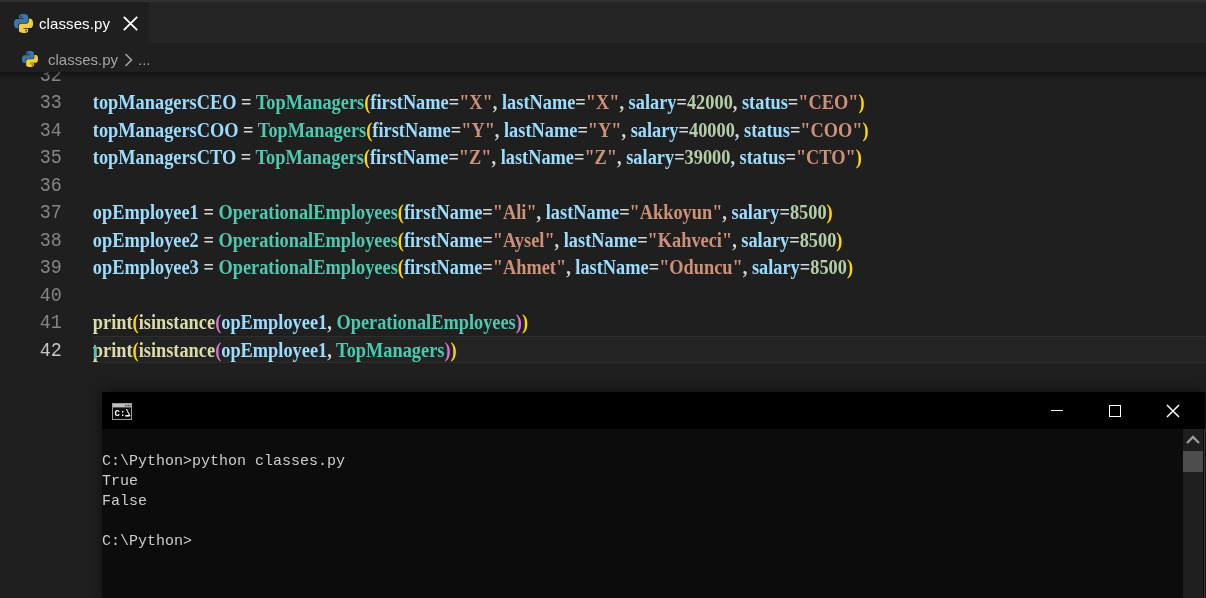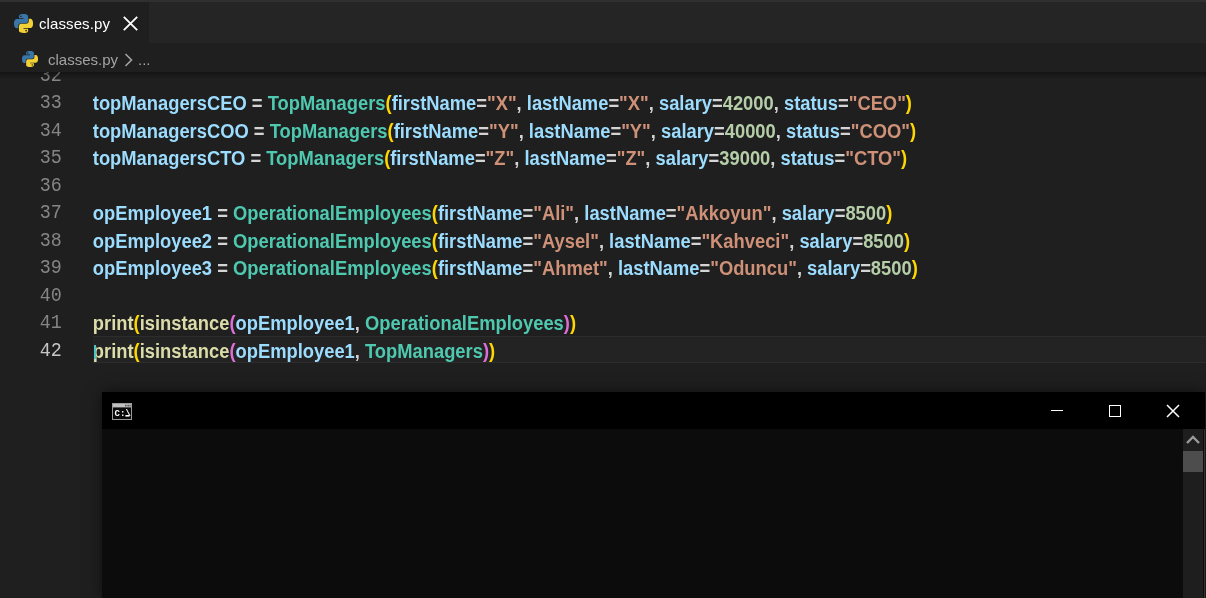--- a/index.html
+++ b/index.html
@@ -15,21 +15,21 @@
 .breadcrumb .bicon { position:absolute; left:22px; top:8px; }
 .breadcrumb .bname { position:absolute; left:48px; top:7.5px; font-size:15px; color:#a3a3a3; }
 .breadcrumb .bchev { position:absolute; left:123.5px; top:10px; }
 .breadcrumb .bdots { position:absolute; left:138px; top:7.5px; font-size:15px; color:#a3a3a3; }
 .editor { position:absolute; top:72px; left:0; width:1206px; height:526px; overflow:hidden; background:#1f1f1f; }
 .scrollshadow { position:absolute; top:0; left:0; width:1206px; height:7px; background:linear-gradient(rgba(0,0,0,0.38),rgba(0,0,0,0)); z-index:5; }
 .curline { position:absolute; left:93px; top:263.5px; width:1113px; height:27px; border-top:1.6px solid #2d2d2d; border-bottom:1.6px solid #2d2d2d; background:rgba(255,255,255,0.018); }
 .gutter { position:absolute; top:-10.25px; left:0; width:61.7px; font-family:"Liberation Mono",monospace; font-size:18.35px; line-height:27.5px; color:#858585; text-align:right; }
 .gutter > div { height:27.5px; transform:scaleY(1.12); }
 .gutter .cur { color:#c6c6c6; }
-.code { position:absolute; top:-10.25px; left:92.8px; font-family:Liberation Sans, sans-serif; font-weight:bold; font-size:18.35px; line-height:27.5px; color:#d4d4d4; }
+.code { position:absolute; top:-10.25px; left:92.8px; font-family:Liberation Serif, serif; font-weight:bold; font-size:18.35px; line-height:27.5px; color:#d4d4d4; }
 .code > div { white-space:pre; height:27.5px; transform:scaleY(1.12); }
 .caret { position:absolute; left:93.5px; top:272.5px; width:2.5px; height:14.5px; background:#52c3c3; z-index:3; }
 .v { color:#9cdcfe; } .c { color:#4ec9b0; } .g { color:#ffd700; } .m { color:#da70d6; }
 .s { color:#ce9178; } .n { color:#b5cea8; } .f { color:#dcdcaa; }
 .cmd { position:absolute; left:102px; top:392px; width:1102.5px; height:206px; background:#0c0c0c; box-shadow:0 0 14px rgba(0,0,0,0.55); }
 .cmdtitle { position:absolute; top:0; left:0; width:100%; height:37px; background:#000000; }
 .cmdicon { position:absolute; left:10px; top:11px; }
 .cmdname { position:absolute; left:35px; top:10.5px; font-size:14.8px; color:#ffffff; }
 .btn-min { position:absolute; left:949px; top:17.5px; width:12px; height:1.6px; background:#ffffff; }
 .btn-max { position:absolute; left:1006.5px; top:13px; width:12.5px; height:11.5px; border:1.6px solid #ffffff; }
@@ -118,20 +118,25 @@
       <rect x="17.4" y="1.8" width="1.2" height="1.6" fill="#555"></rect>
       <text x="2.6" y="12.6" font-family="Liberation Mono, monospace" font-size="9" font-weight="bold" fill="#ffffff">C:\</text>
       <rect x="13.4" y="12" width="4" height="1.6" fill="#ffffff"></rect>
     </svg>
     <div class="btn-min"></div>
     <div class="btn-max"></div>
     <svg class="btn-x" width="14" height="14" viewBox="0 0 14 14">
         <path d="M1 1 L13 13 M13 1 L1 13" stroke="#ffffff" stroke-width="1.5"></path>
       </svg>
   </div>
+  <div class="cmdtext">C:\Python&gt;python classes.py
+True
+False
+
+C:\Python&gt;</div>
   <div class="cmdscroll">
     <svg class="arrow" width="14" height="9" viewBox="0 0 14 9">
         <path d="M1 8 L7 2 L13 8" stroke="#9a9a9a" stroke-width="2.4" fill="none"></path>
       </svg>
     <div class="thumb"></div>
   </div>
   <div class="cmdedge"></div>
 </div>
 
 </body></html>

